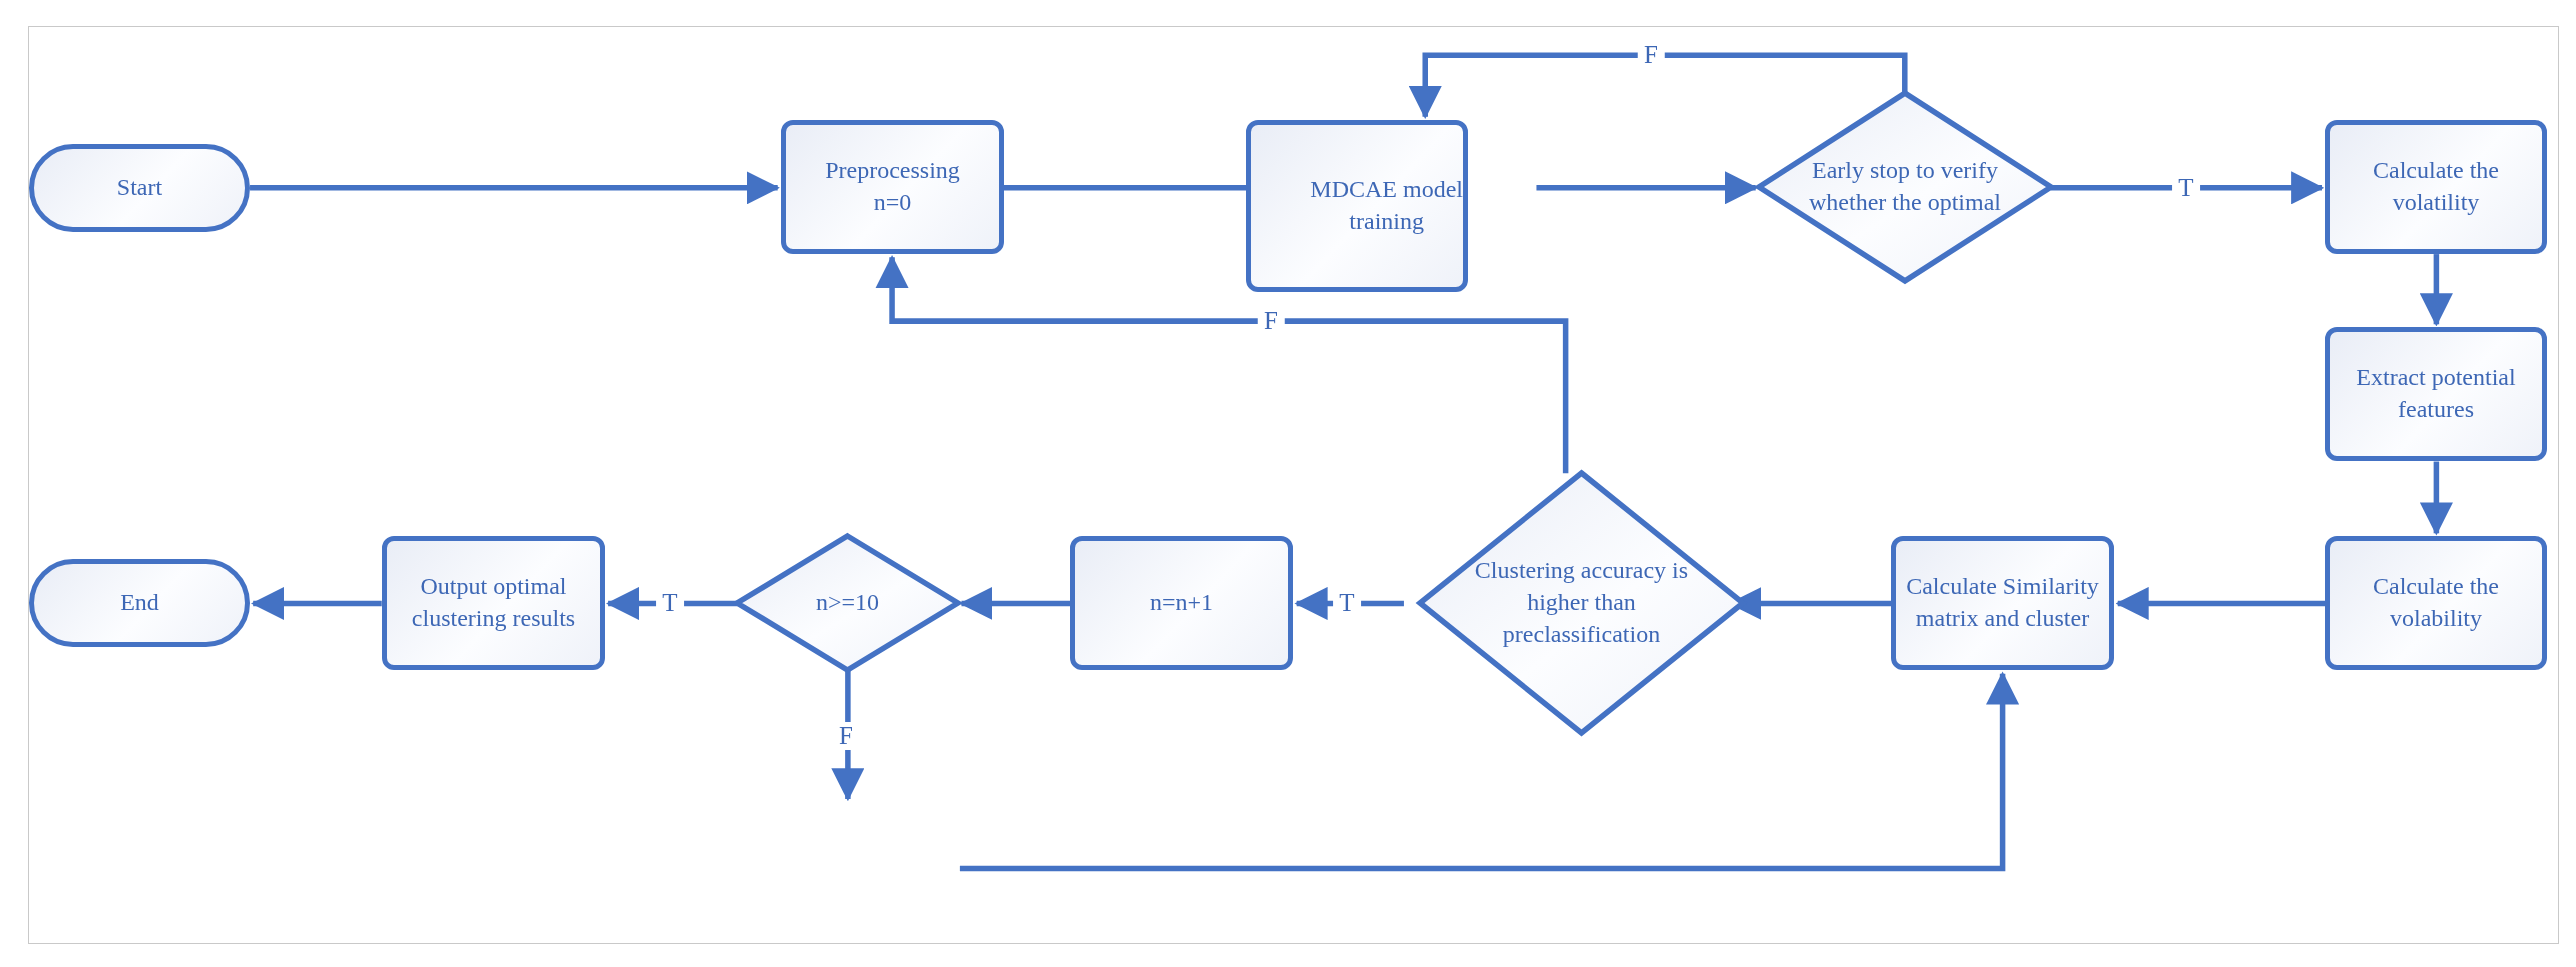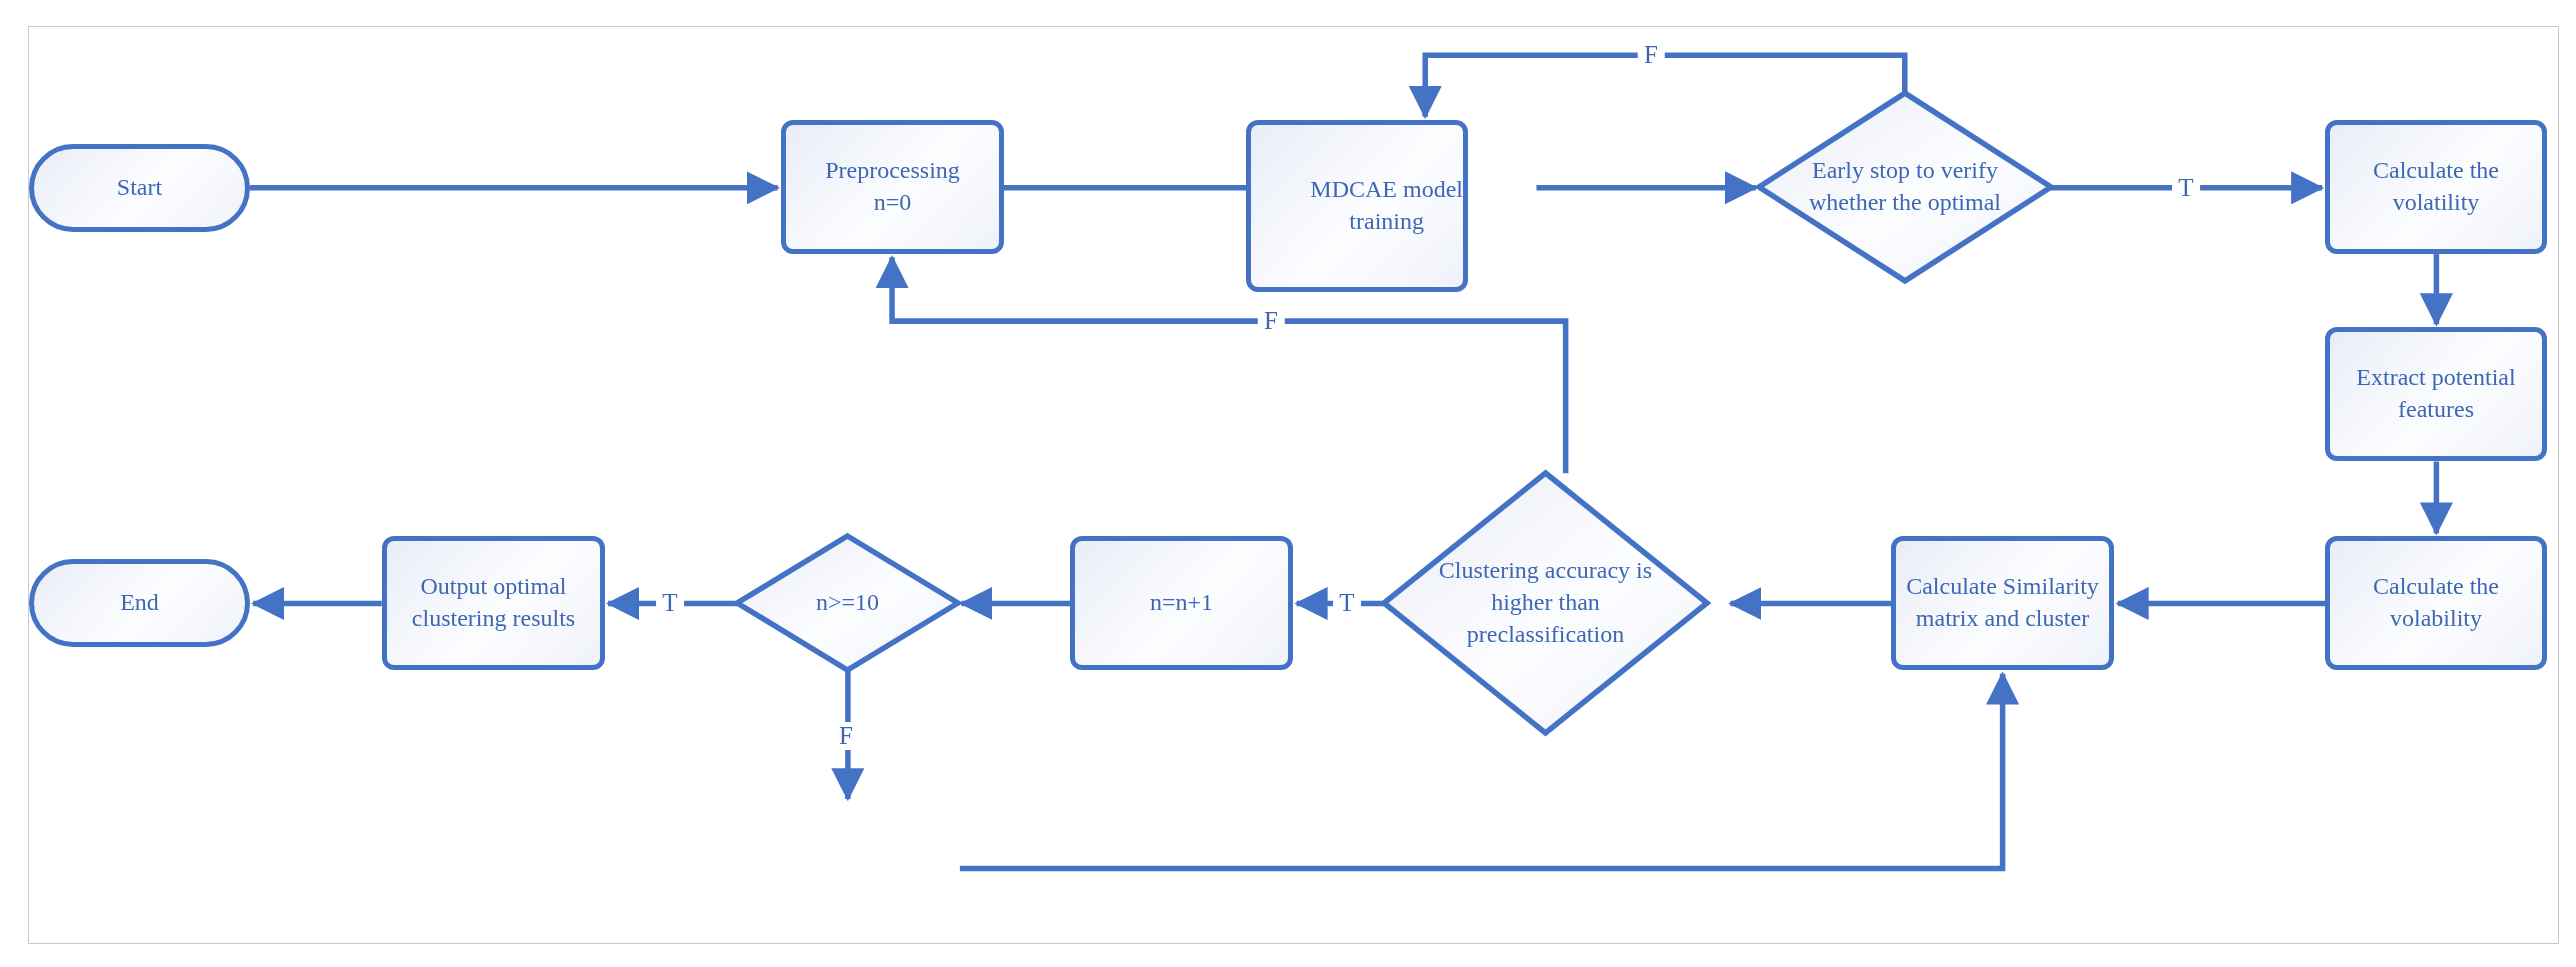--- a/index.html
+++ b/index.html
@@ -110,21 +110,21 @@
   <div class="node rect" style="left:2325px;top:536px;width:222px;height:134px;">
     <span class="lbl">Calculate the
 volability</span>
   </div>
 
   <div class="node rect" style="left:1891px;top:536px;width:223px;height:134px;">
     <span class="lbl">Calculate Similarity
 matrix and cluster</span>
   </div>
 
-  <div class="node diamond" style="left:1384px;top:473px;width:323px;height:260px;">
+  <div class="node diamond" style="left:1420px;top:473px;width:323px;height:260px;">
     <svg width="323" height="260" viewBox="0 0 410 330">
       <polygon points="205,0 410,165 205,330 0,165"></polygon>
     </svg>
     <span class="lbl">Clustering accuracy is
 higher than
 preclassification</span>
   </div>
 
   <div class="node rect" style="left:1070px;top:536px;width:223px;height:134px;">
     <span class="lbl">n=n+1</span>

